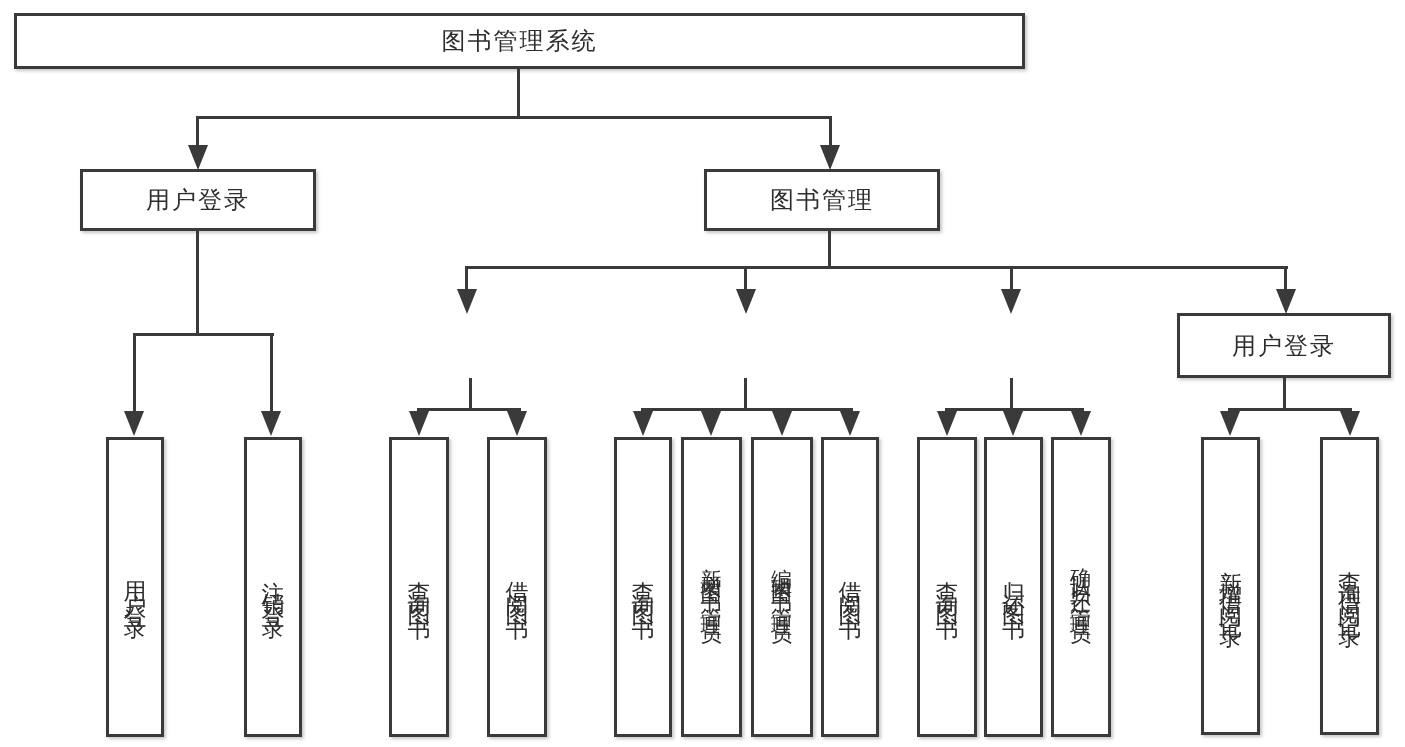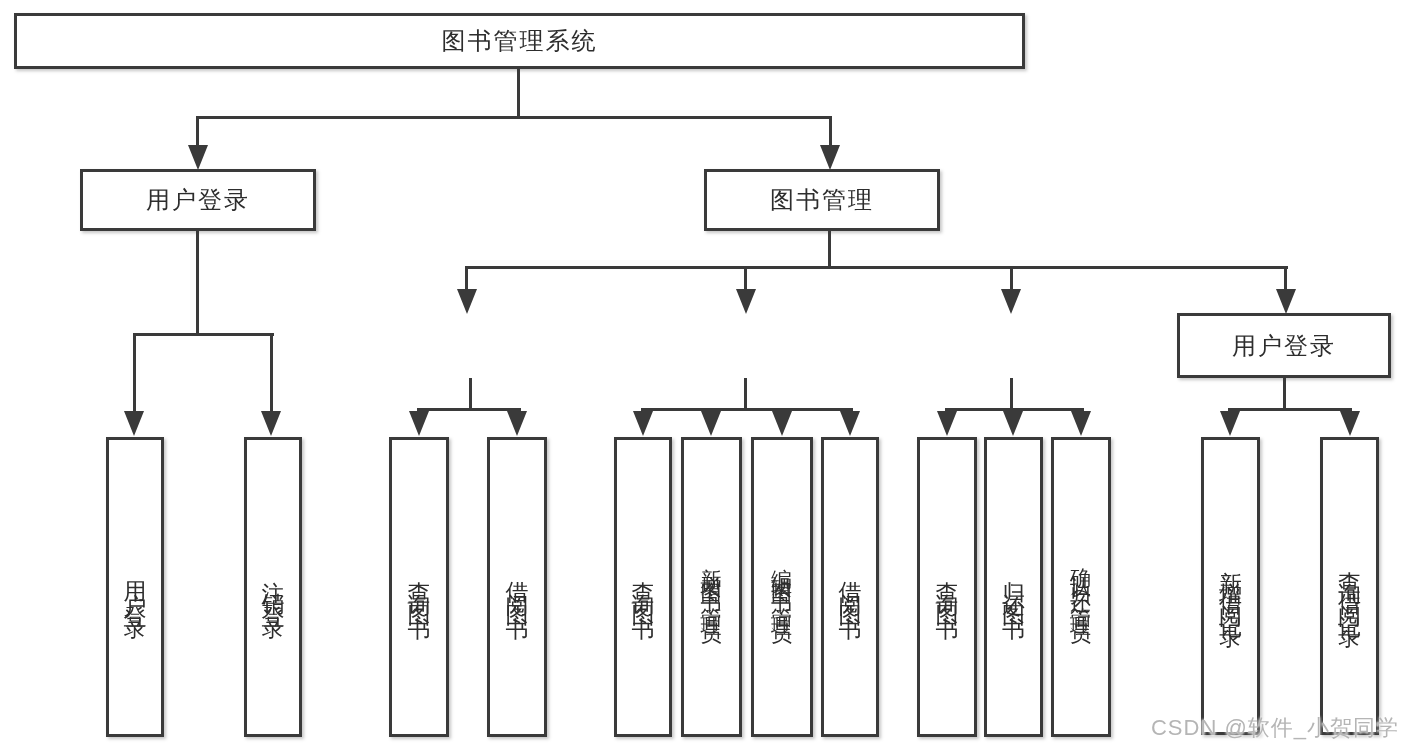--- a/index.html
+++ b/index.html
@@ -144,15 +144,14 @@
     <span class="lbl">确认归还（管理员）</span>
   </div>
 
   <div class="vnode mid" style="left:1201px;top:437px;width:59px;height:298px">
     <span class="lbl">新增借阅记录</span>
   </div>
   <div class="vnode mid" style="left:1320px;top:437px;width:59px;height:298px">
     <span class="lbl">查询借阅记录</span>
   </div>
 
-  <div class="watermark">CSDN @软件_小贺同学</div>
 
 </div>
 
 </body></html>

